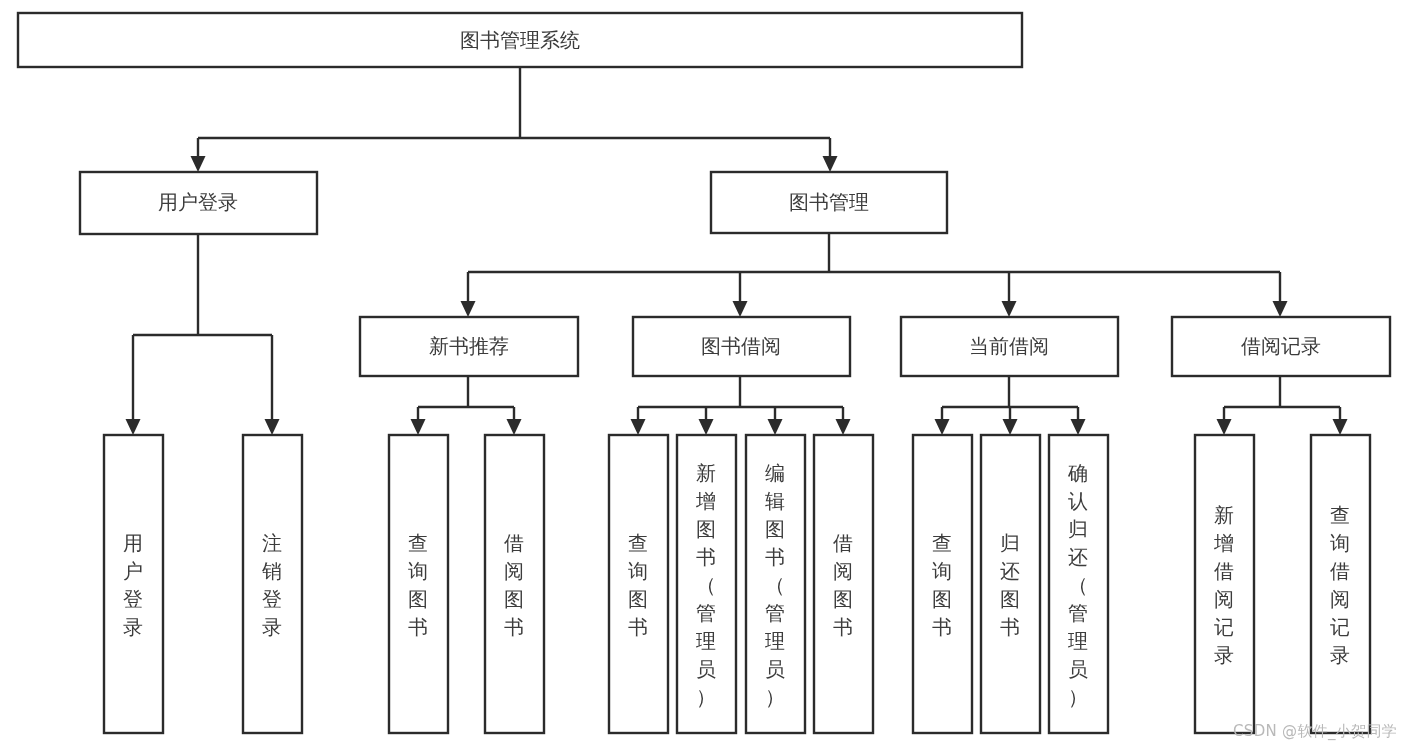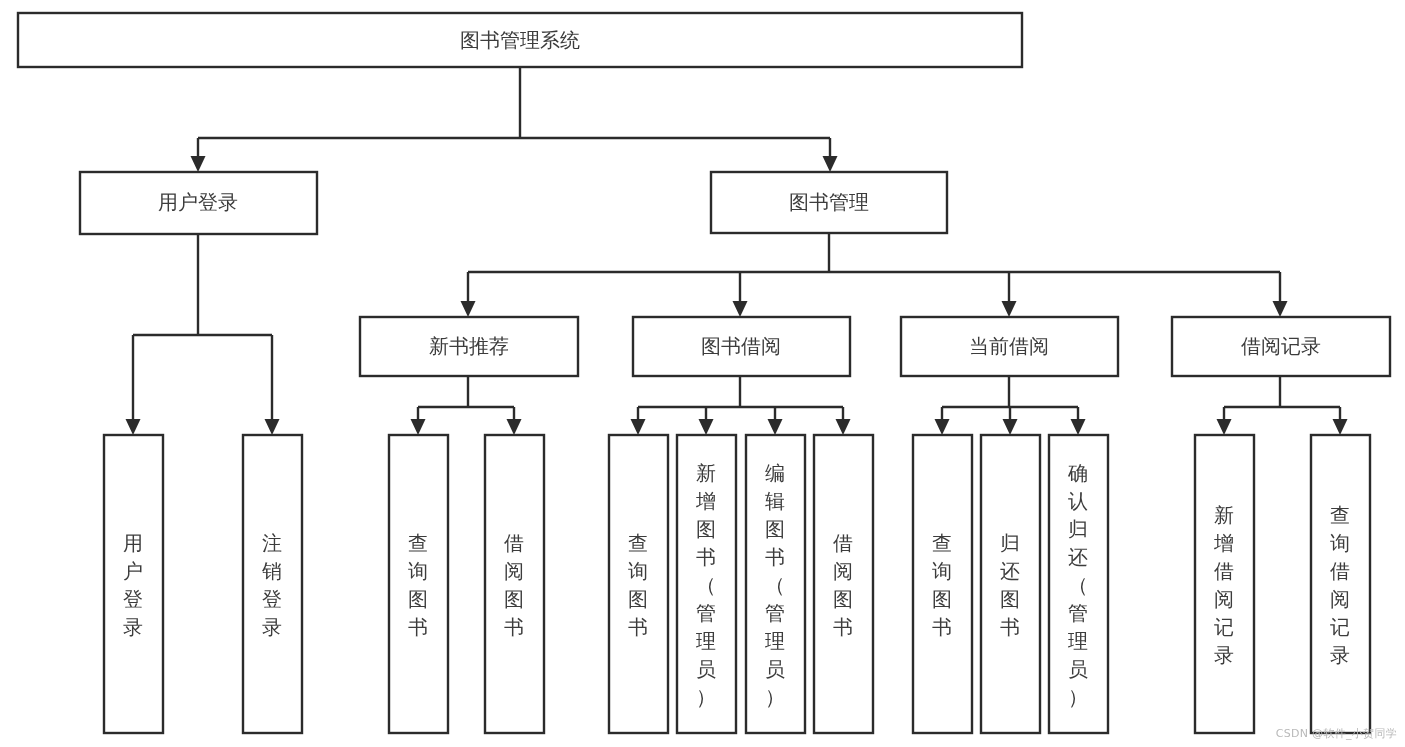--- a/index.html
+++ b/index.html
@@ -54,21 +54,21 @@
     font-family: "DejaVu Sans", "Liberation Sans", sans-serif;
     font-size: 20px;
     fill: #3c3c3c;
     text-anchor: middle;
   }
   .watermark {
     position: absolute;
     right: 8px;
     bottom: 6px;
     font-family: "DejaVu Sans", "Liberation Sans", sans-serif;
-    font-size: 11px;
+    font-size: 15px;
     color: #b9b9b9;
     white-space: nowrap;
     pointer-events: none;
     letter-spacing: 0.3px;
   }
 </style>
 </head>
 <body>
 
 <div id="diagram-root">

